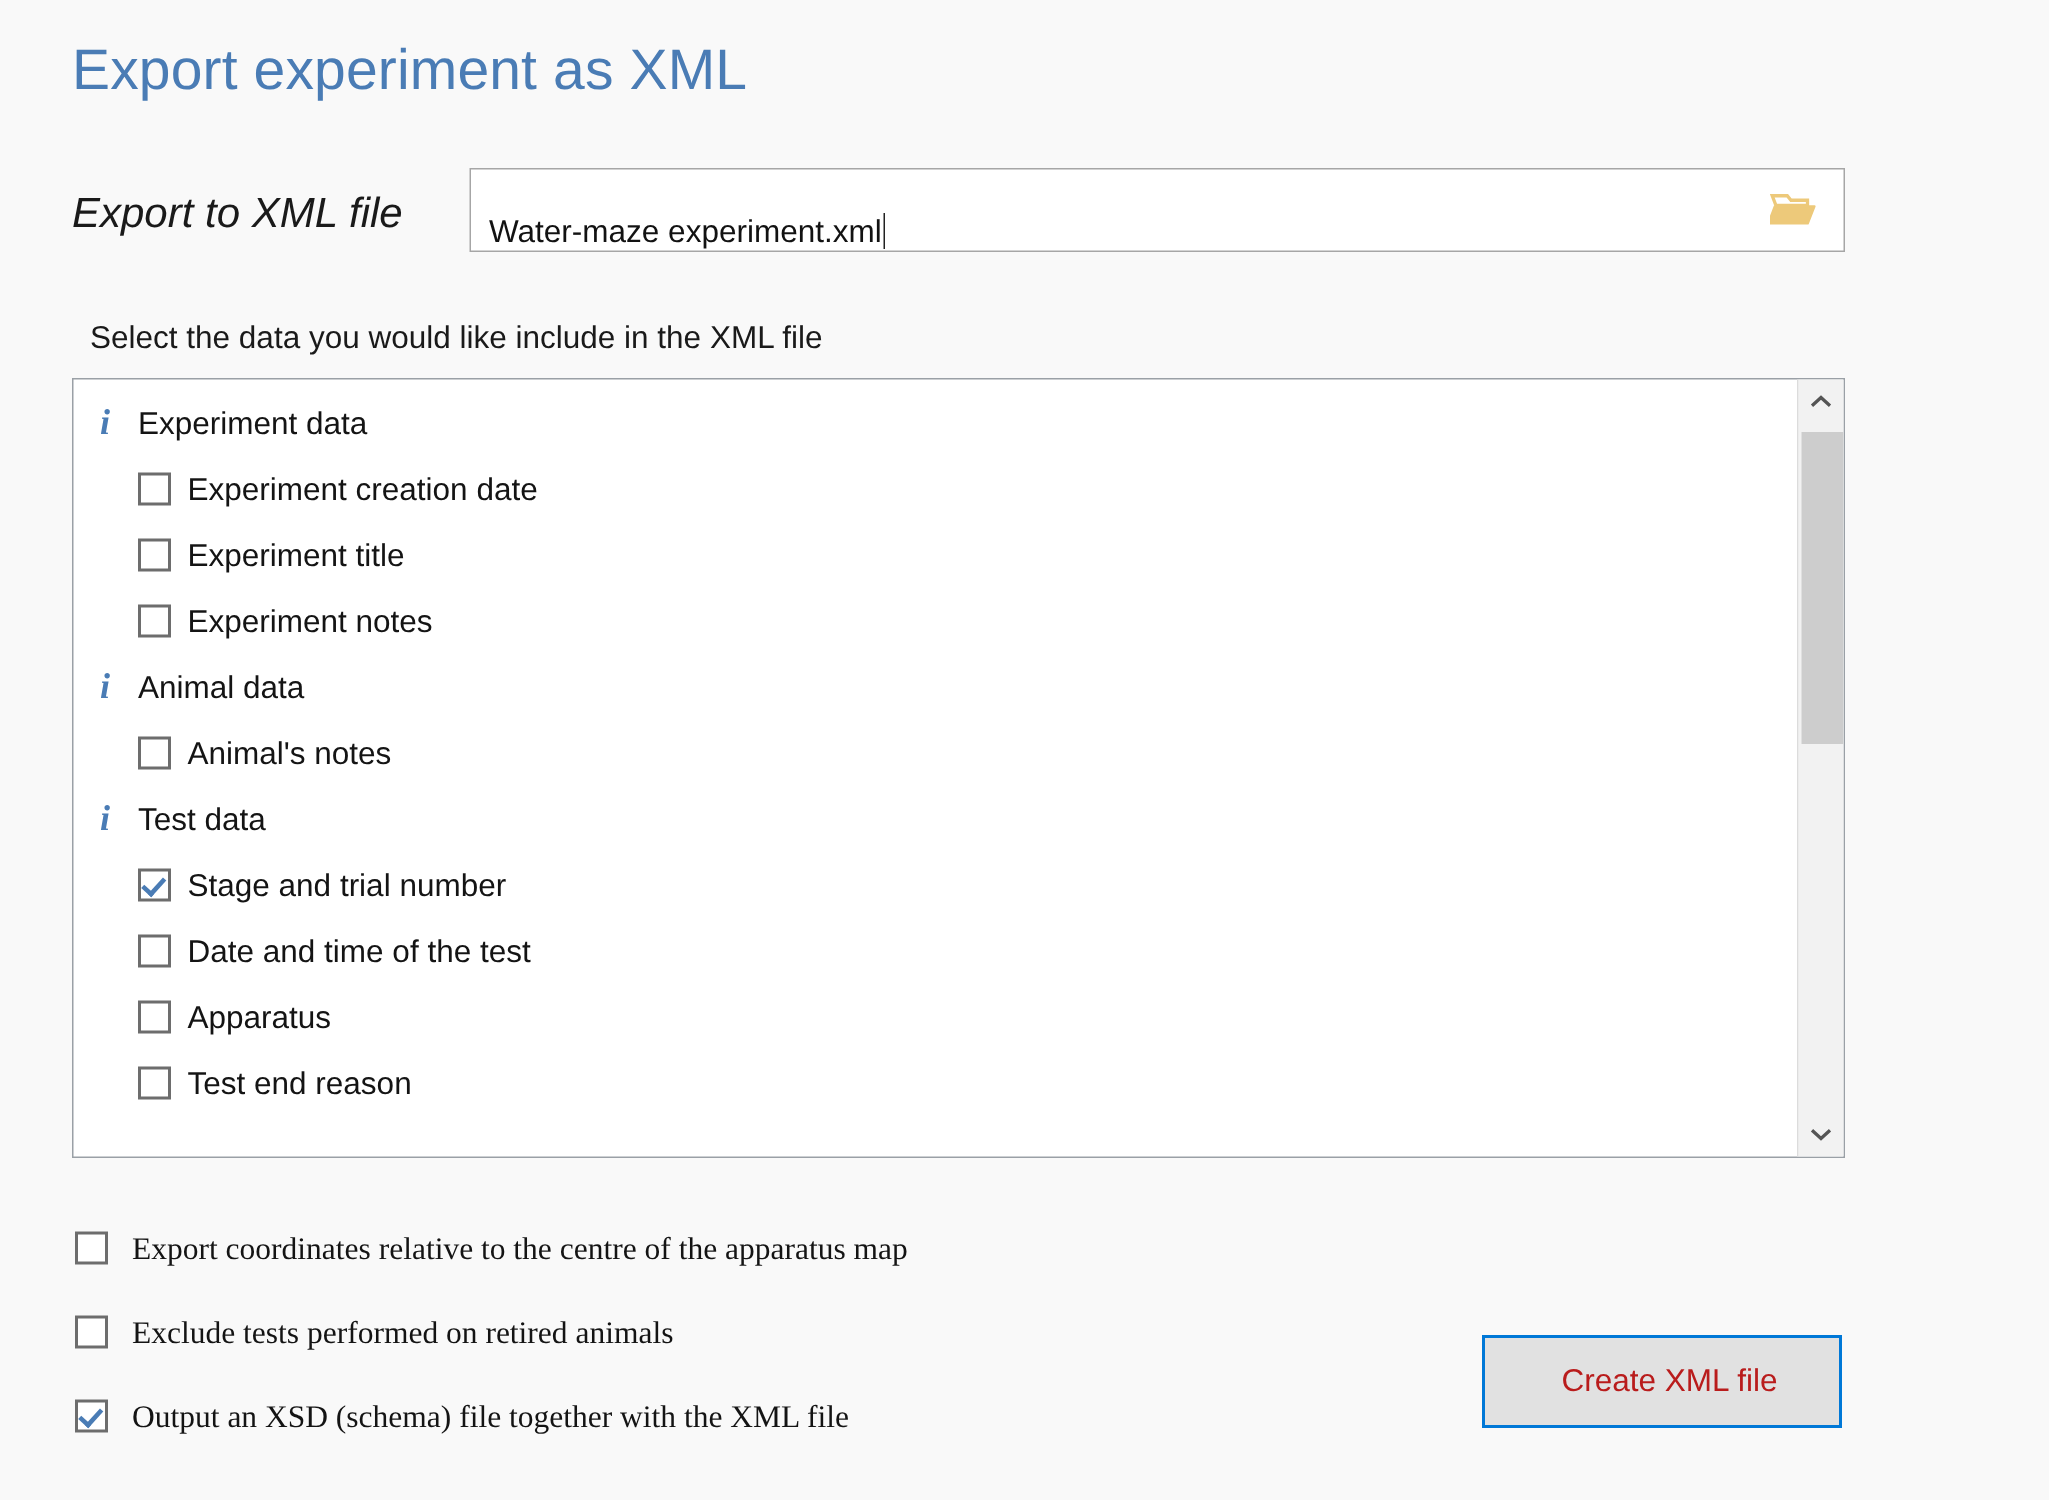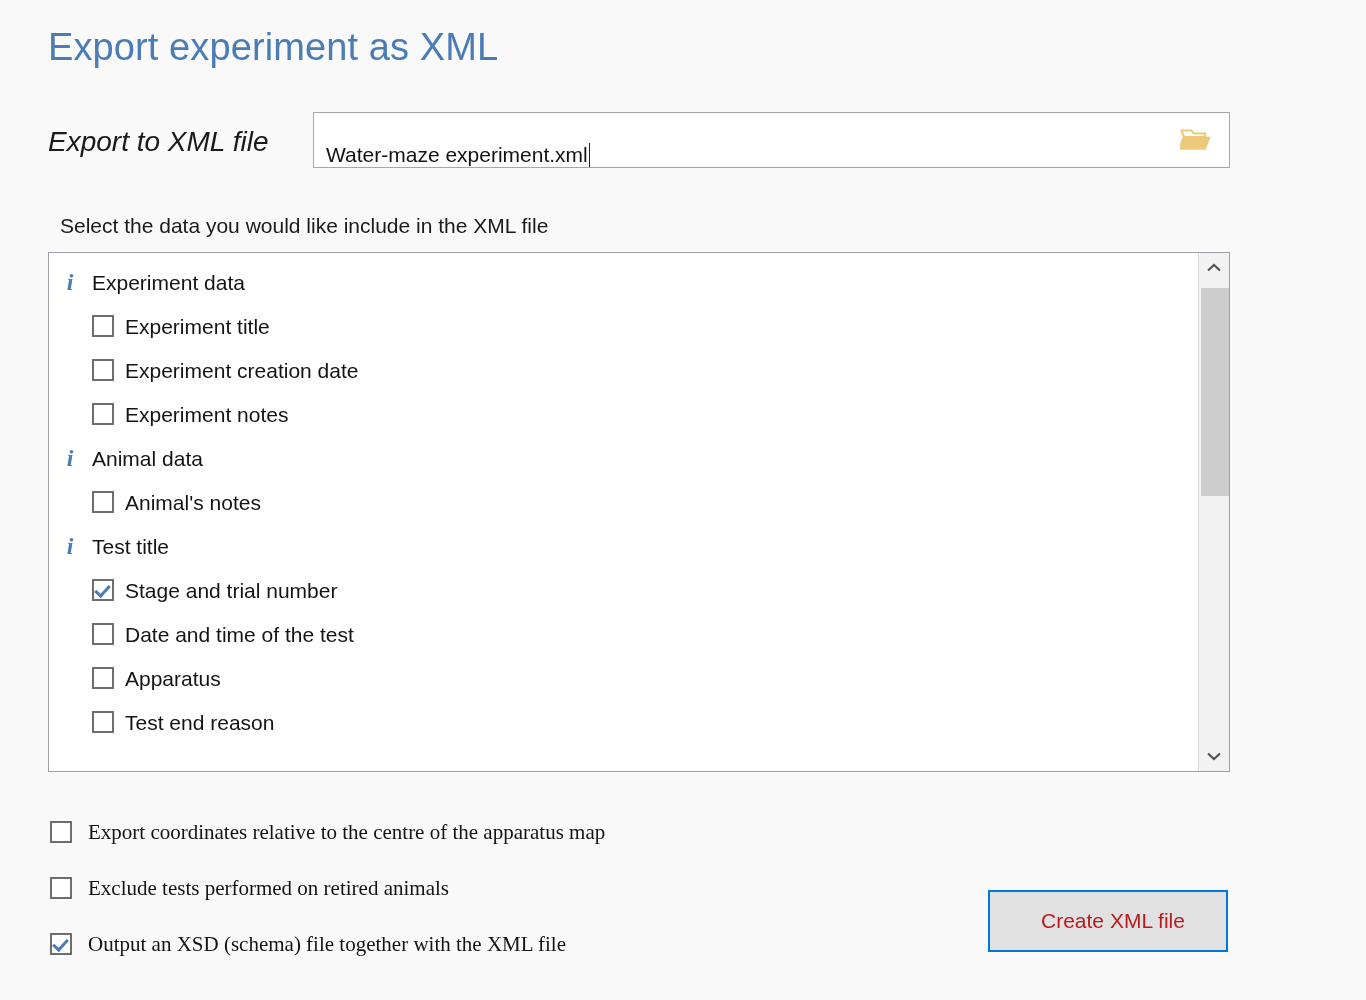--- a/index.html
+++ b/index.html
@@ -271,47 +271,47 @@
 <div class="listbox">
   <div class="list-items">
 
     <div class="row group">
       <span class="info-icon">i</span>
       <span class="row-label">Experiment data</span>
     </div>
 
     <div class="row child">
       <span class="cbox"></span>
+      <span class="row-label">Experiment creation date</span>
+    </div>
+
+    <div class="row child">
+      <span class="cbox"></span>
       <span class="row-label">Experiment title</span>
-    </div>
-
-    <div class="row child">
-      <span class="cbox"></span>
-      <span class="row-label">Experiment creation date</span>
     </div>
 
     <div class="row child">
       <span class="cbox"></span>
       <span class="row-label">Experiment notes</span>
     </div>
 
     <div class="row group">
       <span class="info-icon">i</span>
       <span class="row-label">Animal data</span>
     </div>
 
 
     <div class="row child">
       <span class="cbox"></span>
       <span class="row-label">Animal's notes</span>
     </div>
 
     <div class="row group">
       <span class="info-icon">i</span>
-      <span class="row-label">Test title</span>
+      <span class="row-label">Test data</span>
     </div>
 
     <div class="row child">
       <span class="cbox checked"></span>
       <span class="row-label">Stage and trial number</span>
     </div>
 
     <div class="row child">
       <span class="cbox"></span>
       <span class="row-label">Date and time of the test</span>

